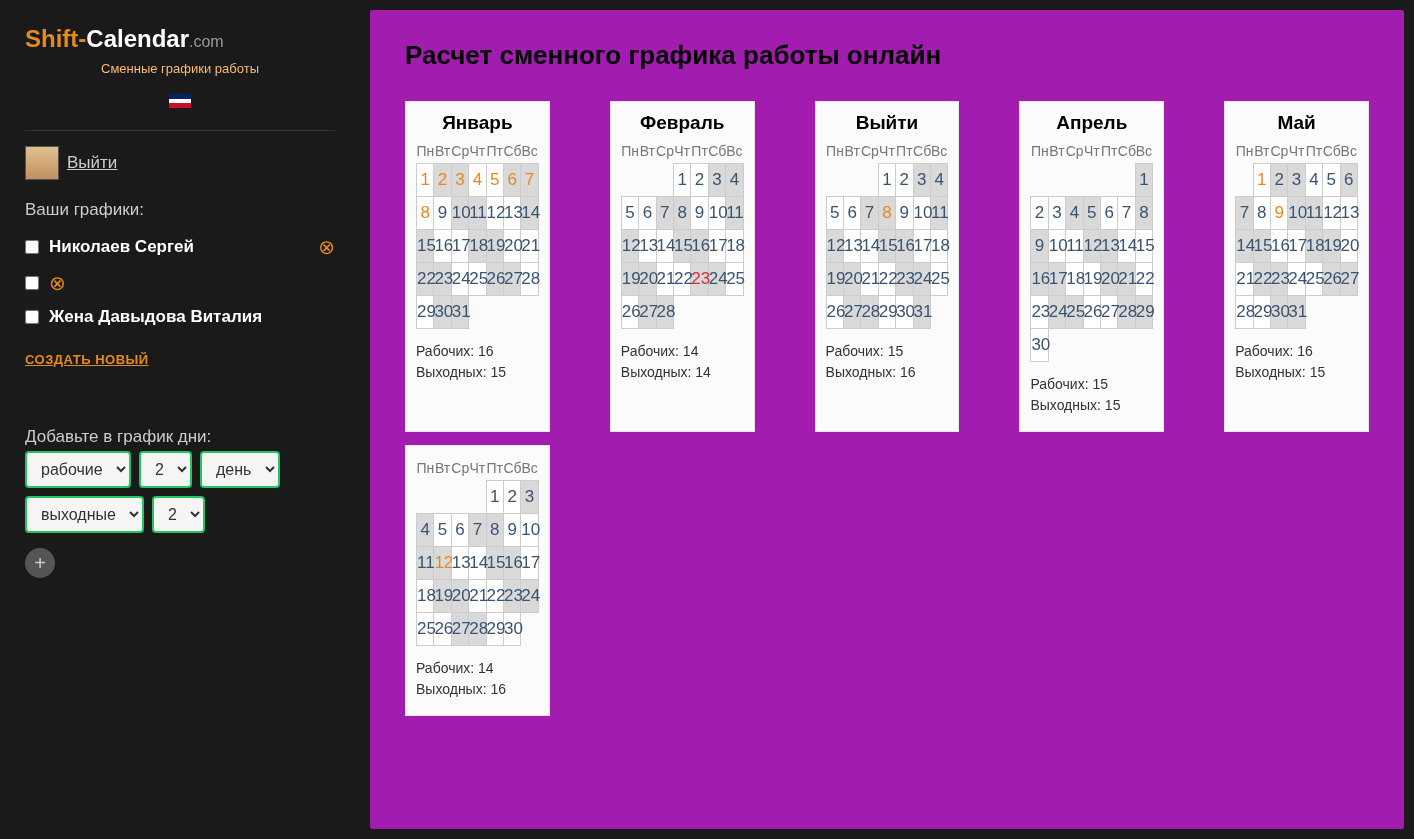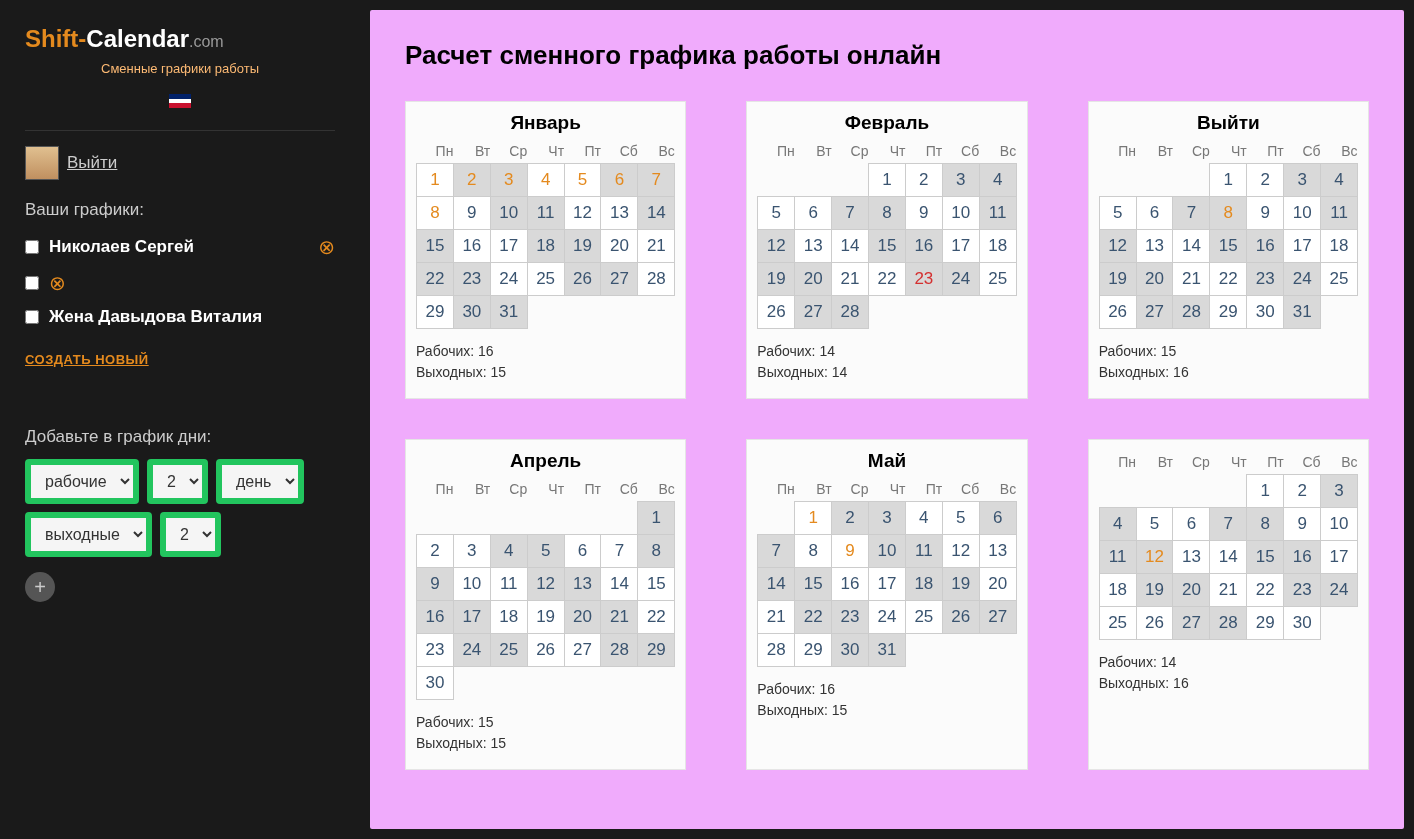--- a/index.html
+++ b/index.html
@@ -16,31 +16,31 @@
 .hr{border-top:1px solid #333;margin:15px 0;}
 .user-row{display:flex;align-items:center;gap:8px;margin-bottom:20px;}
 .avatar{width:34px;height:34px;background:linear-gradient(#e0c090,#c09060);border:1px solid #555;}
 .logout{color:#ccc;text-decoration:underline;font-size:17px;}
 .section-label{color:#ccc;font-size:17px;margin:20px 0 15px;}
 .schedule-item{display:flex;align-items:center;gap:10px;margin-bottom:12px;color:#fff;}
 .sched-check{width:14px;height:14px;}
 .sched-name{font-weight:bold;font-size:17px;flex:1;}
 .del-btn{color:#e48a1e;font-size:20px;cursor:pointer;}
 .create-link{color:#e48a1e;font-size:13px;font-weight:bold;letter-spacing:0.5px;display:block;margin:25px 0 60px;}
-.add-label{color:#ccc;font-size:17px;margin-bottom:12px;}
+.add-label{color:#ccc;font-size:17px;margin-bottom:4px;}
 .selects{display:flex;flex-wrap:wrap;gap:8px;margin-bottom:15px;}
-select{background:#f5f5f5;border:6px solid #22c55e;border-radius:4px;padding:7px 10px;font-size:16px;color:#333;}
+select{background:#f5f5f5;border:2px solid #22c55e;border-radius:4px;padding:7px 10px;font-size:16px;color:#333;}
 .add-row-btn{width:30px;height:30px;border-radius:50%;background:#555;color:#ccc;display:flex;align-items:center;justify-content:center;font-size:20px;cursor:pointer;}
-.main{flex:1;background:#f0abfc;margin:10px;border-radius:2px;padding:30px 35px;}
+.main{flex:1;background:#a21caf;margin:10px;border-radius:2px;padding:30px 35px;}
 .main h1{font-size:26px;font-weight:bold;color:#000;margin-bottom:30px;}
-.months{display:grid;grid-template-columns:repeat(3,1fr);gap:40px 60px;}
+.months{display:grid;grid-template-columns:repeat(5,1fr);gap:13px 60px;}
 .month{border:1px solid #e5e5e5;background:#fbfbfb;padding:10px 10px 15px;}
 .month-name{text-align:center;font-size:19px;font-weight:bold;margin-bottom:5px;}
 .cal{width:100%;border-collapse:collapse;table-layout:fixed;}
-.cal th{font-weight:normal;font-size:14px;color:#777;padding:4px 0;text-align:right;}
+.cal th{font-weight:normal;font-size:14px;color:#777;padding:4px 0;text-align:center;}
 .cal td{border:1px solid #ccc;height:33px;text-align:center;font-size:17px;color:#3a5470;background:#fff;}
 .cal td.empty{border:none;background:transparent;}
 .cal td.off{background:#d9d9d9;}
 .cal td.hol{color:#e48a1e;}
 .cal td.red{color:#d43030;}
 .stats{font-size:14px;color:#333;margin-top:12px;line-height:1.5;}
 </style>
 </head>
 <body>
 

